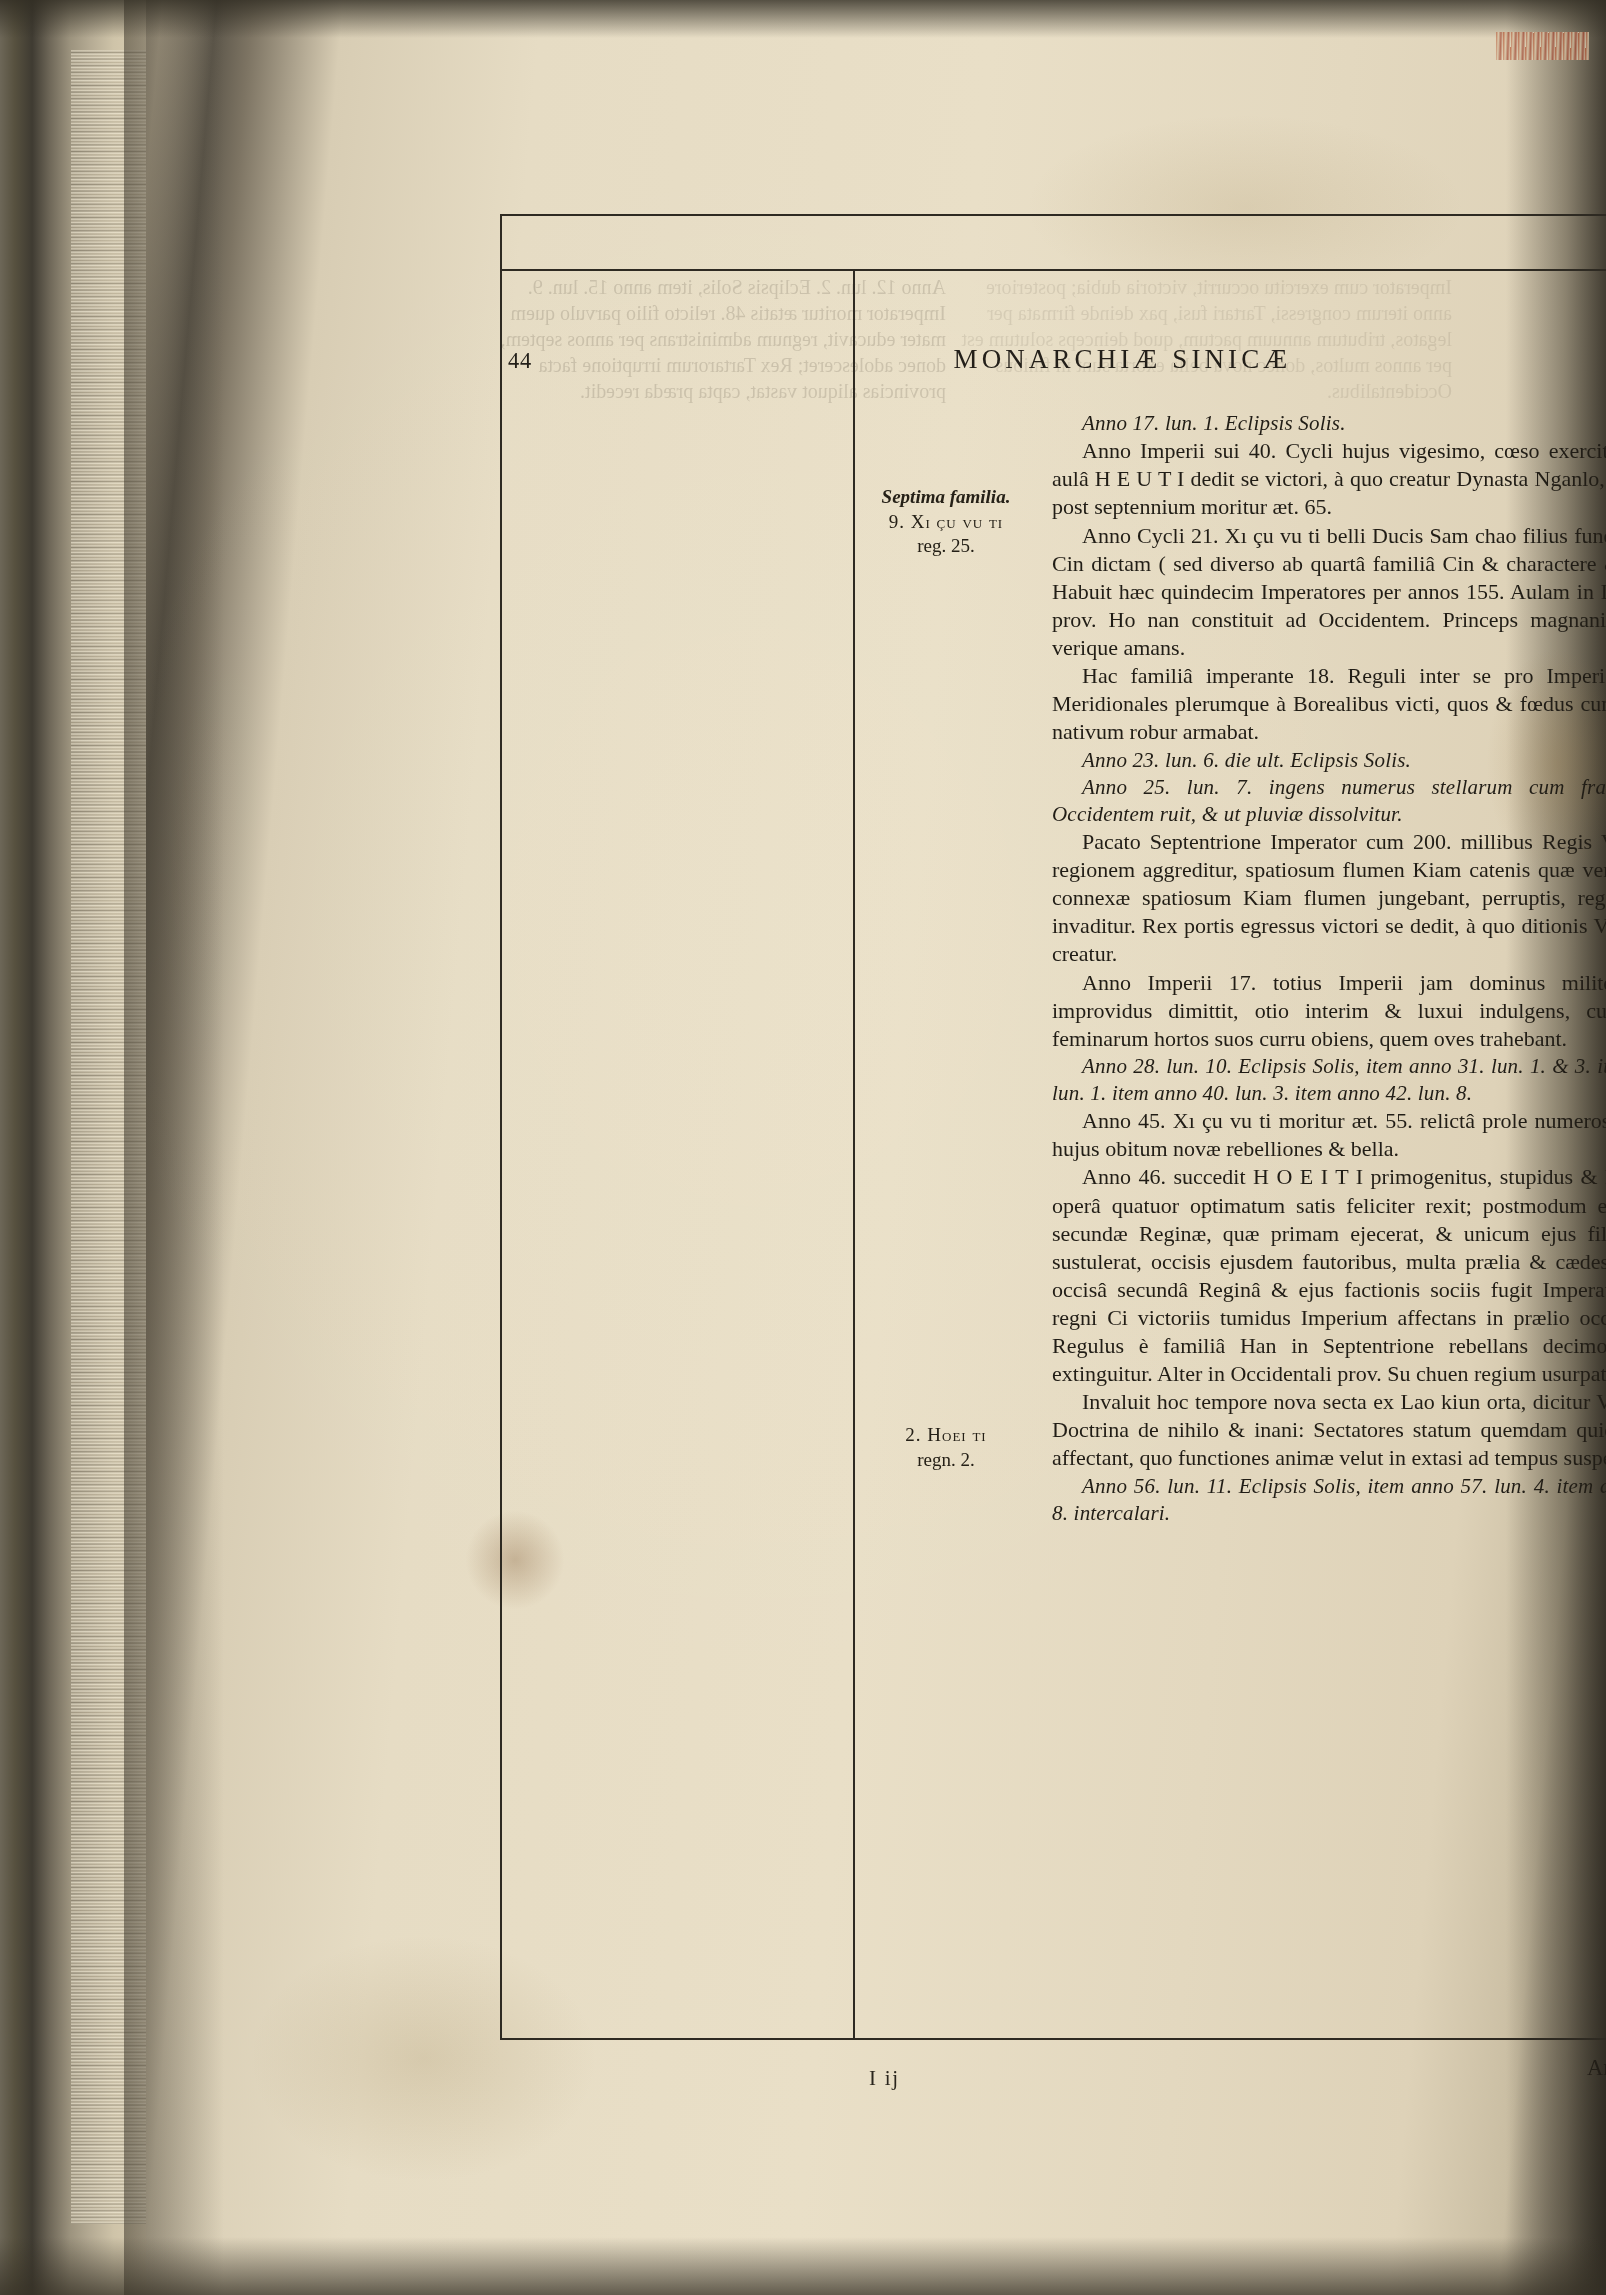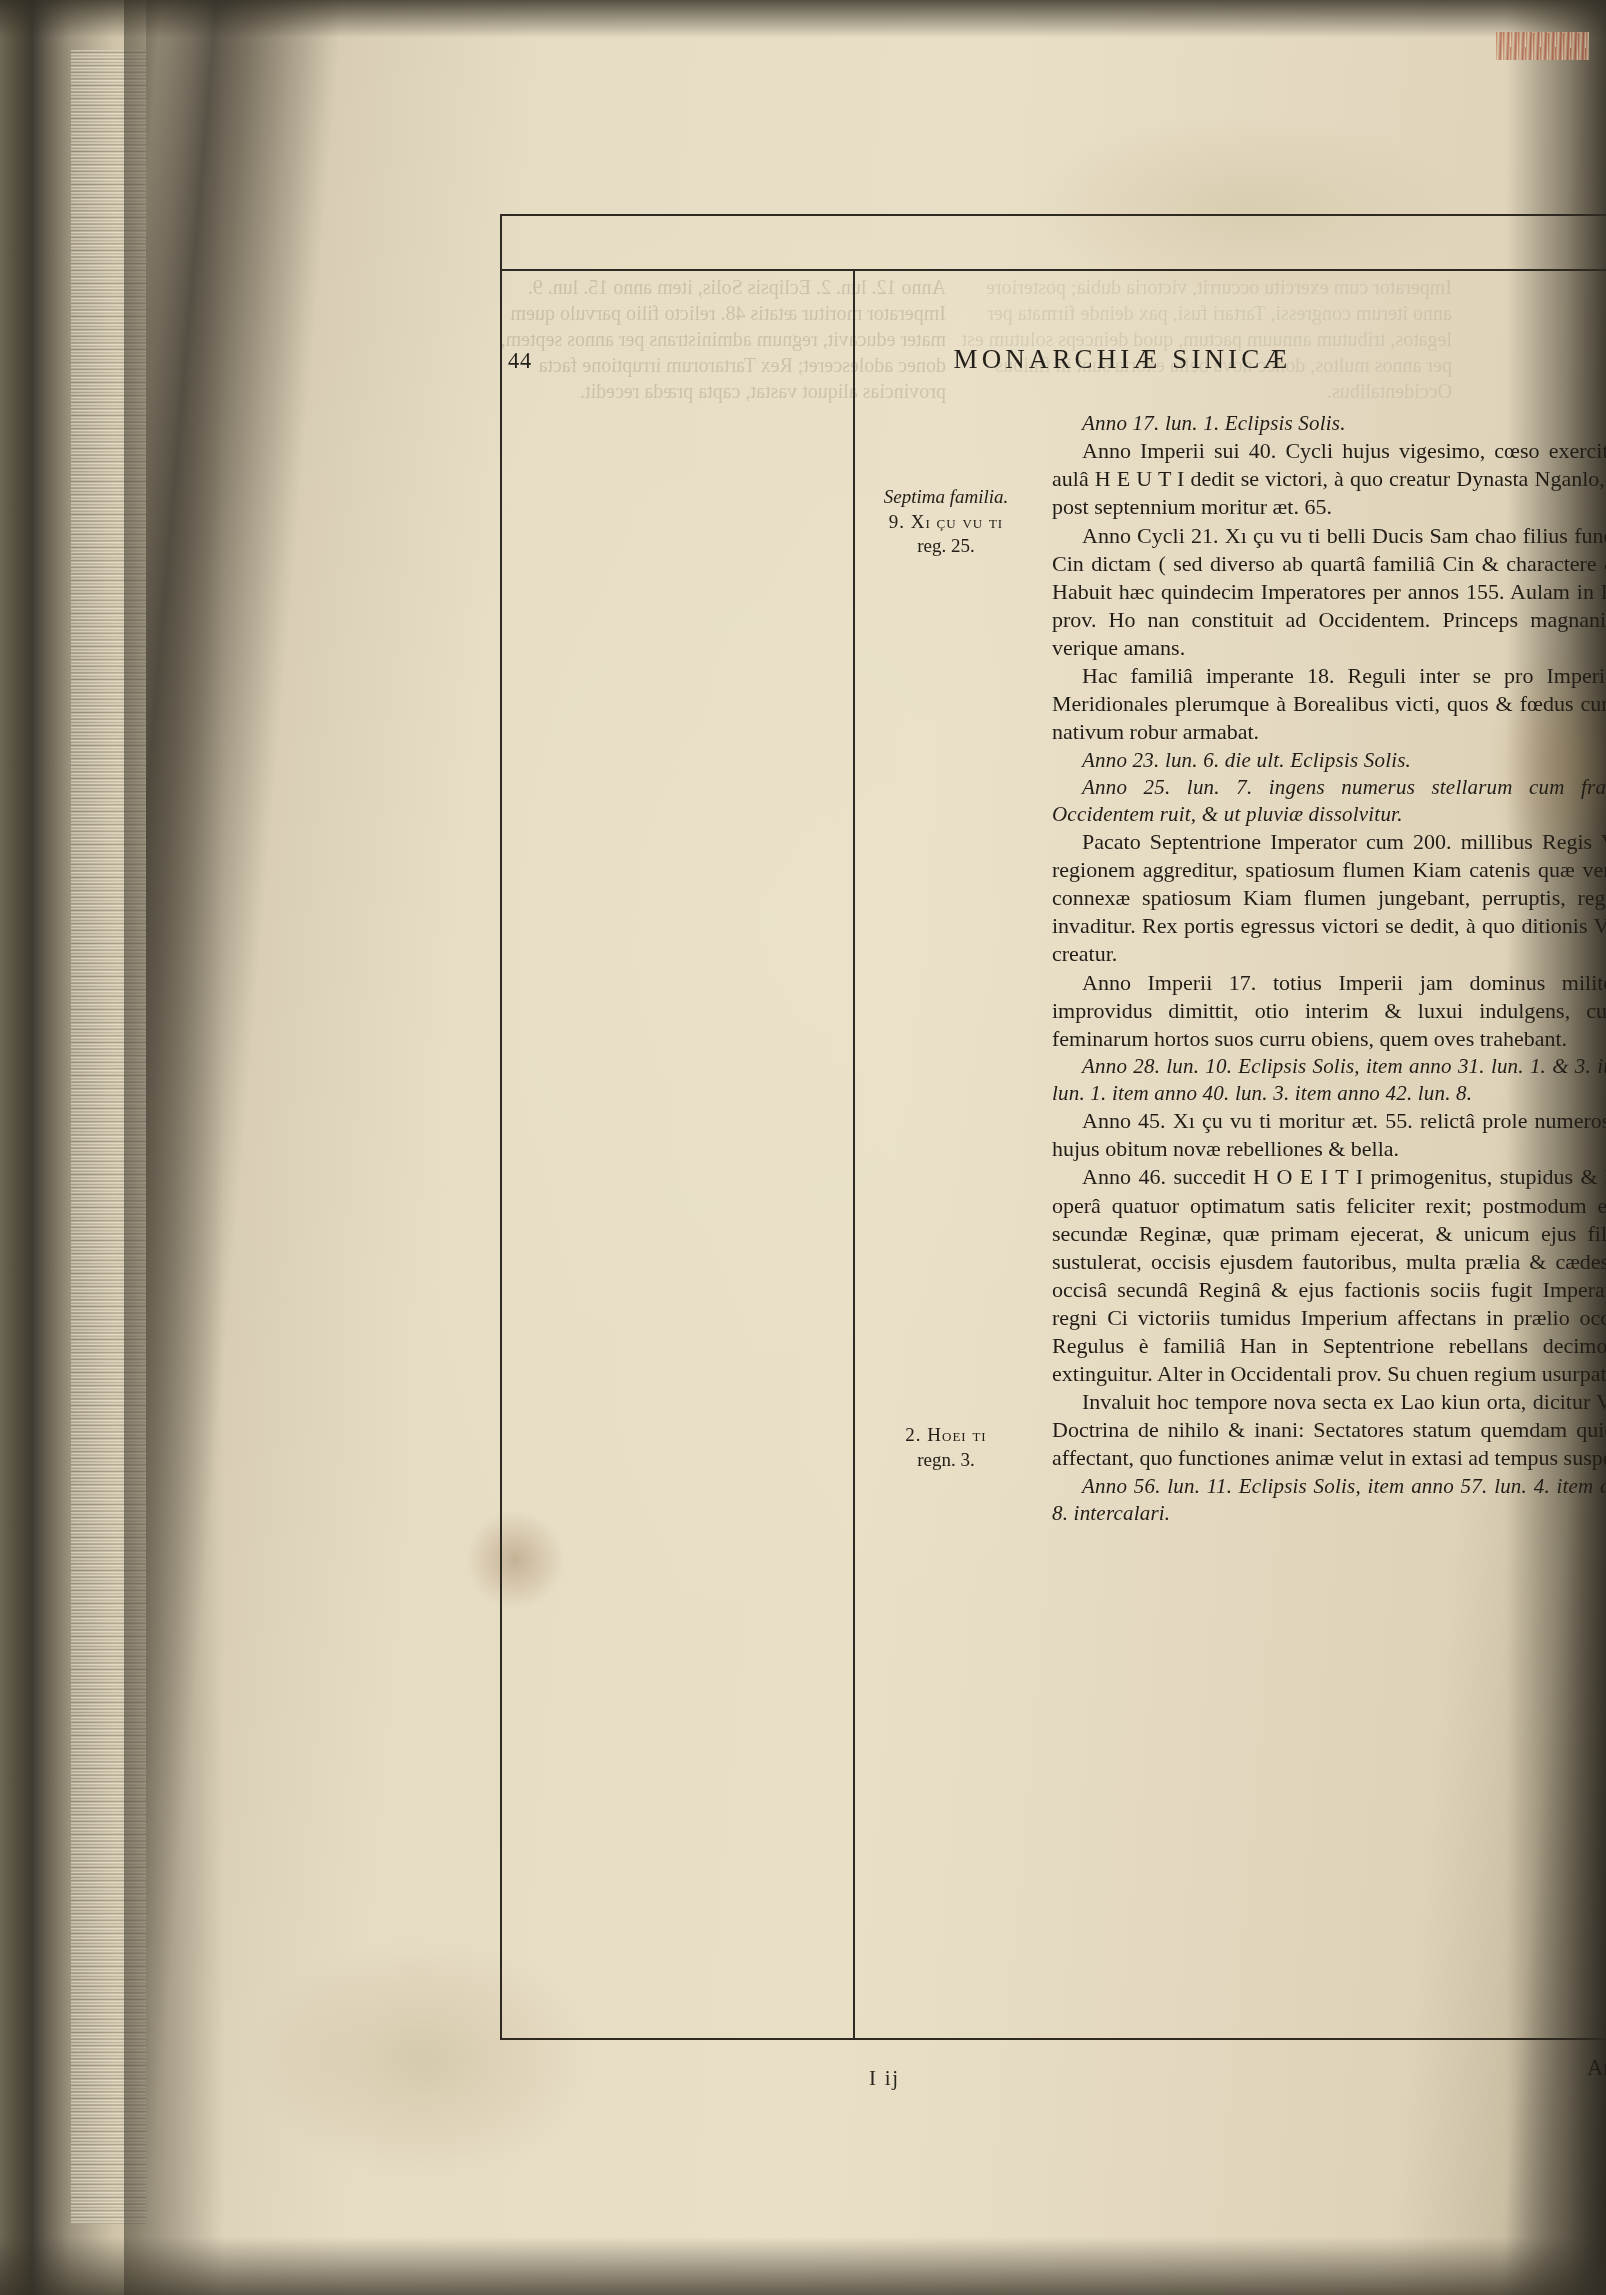--- a/index.html
+++ b/index.html
@@ -138,21 +138,21 @@
     width: 216px;
     color: #252017;
   }
   .margin-note {
     position: absolute;
     width: 212px;
     text-align: center;
     font-size: 19px;
     line-height: 1.3;
   }
-  .margin-note .it { font-style: italic; }
+  .margin-note .it { font-style: italic; font-weight: bold; }
   .sc { font-variant: small-caps; letter-spacing: 1px; }
 
   
   .text-col {
     position: absolute;
     left: 793px;
     top: 286px;
     width: 664px;
     color: #211d16;
     font-size: 22px;
@@ -239,21 +239,21 @@
     </div>
 
     <div class="margin-col">
       <div class="margin-note" style="top:79px;">
         <div class="it">Septima familia.</div>
         <div class="sc">9. Xı çu vu ti</div>
         <div>reg. 25.</div>
       </div>
       <div class="margin-note" style="top:1017px;font-family:Liberation Serif, serif;">
         <div class="sc">2. Hoei ti</div>
-        <div>regn. 3.</div>
+        <div>regn. 2.</div>
       </div>
     </div>
 
     <div class="text-col">
       <p class="it">Anno 17. lun. 1. Eclipsis Solis.</p>
       <p>Anno Imperii sui 40. Cycli hujus vigesimo, cœso exercitu &amp; direptâ aulâ H E U T I dedit se victori, à quo creatur Dynasta Nganlo, ubi privatus post septennium moritur æt. 65.</p>
       <p>Anno Cycli 21. Xı çu vu ti belli Ducis Sam chao filius fundat familiam Cin dictam ( sed diverso ab quartâ familiâ Cin &amp; charactere &amp; accentu. ) Habuit hæc quindecim Imperatores per annos 155. Aulam in Lo yam urbe prov. Ho nan constituit ad Occidentem. Princeps magnanimus, sagax, verique amans.</p>
       <p>Hac familiâ imperante 18. Reguli inter se pro Imperio decertant: Meridionales plerumque à Borealibus victi, quos &amp; fœdus cum Tartaris &amp; nativum robur armabat.</p>
       <p class="it">Anno 23. lun. 6. die ult. Eclipsis Solis.</p>
       <p class="it">Anno 25. lun. 7. ingens numerus stellarum cum fragore versus Occidentem ruit, &amp; ut pluviæ dissolvitur.</p>

